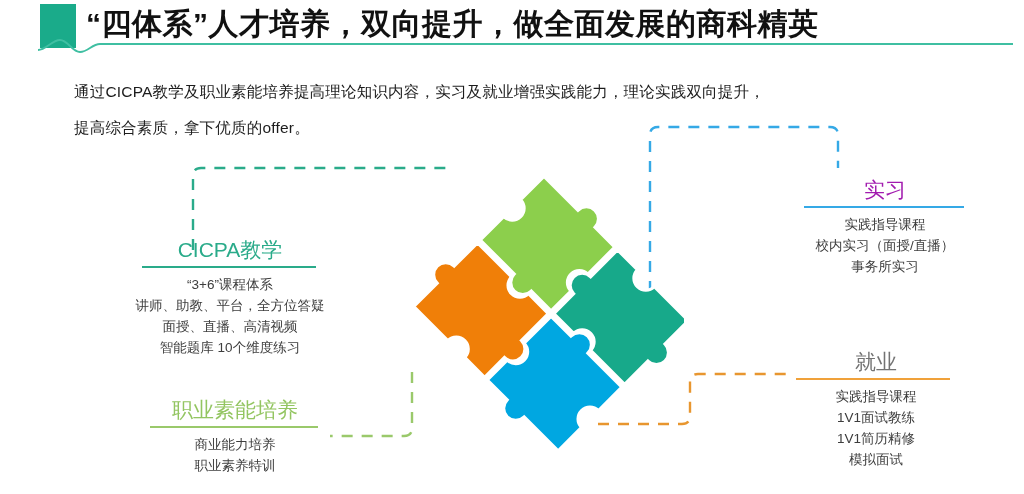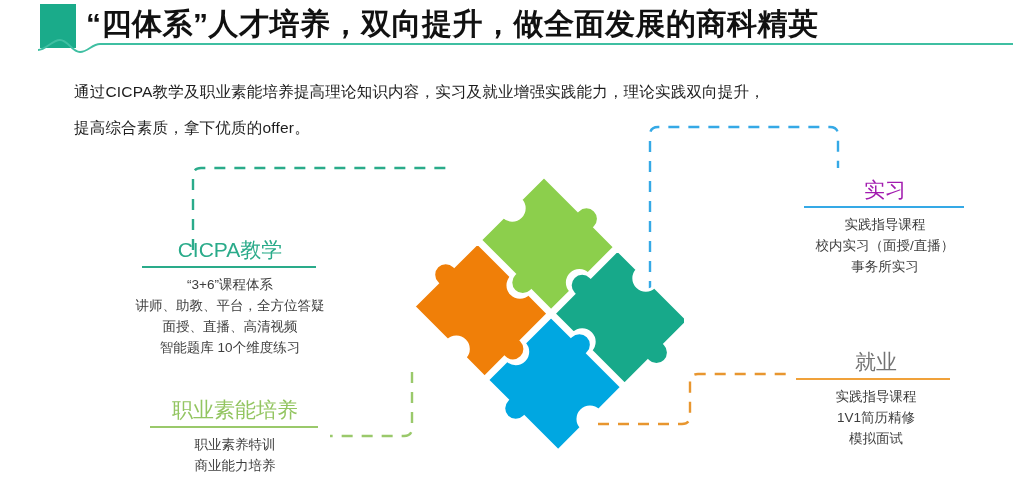--- a/index.html
+++ b/index.html
@@ -232,38 +232,39 @@
       <div>讲师、助教、平台，全方位答疑</div>
       <div>面授、直播、高清视频</div>
       <div>智能题库 10个维度练习</div>
     </div>
   </div>
 
   <div class="block" id="block-vocational">
     <div class="block-head">职业素能培养</div>
     <div class="head-rule"></div>
     <div class="block-lines">
+      <div>商业能力培养</div>
       <div>职业素养特训</div>
-      <div>商业能力培养</div>
     </div>
   </div>
 
   <div class="block" id="block-intern">
     <div class="block-head">实习</div>
     <div class="head-rule"></div>
     <div class="block-lines">
       <div>实践指导课程</div>
       <div>校内实习（面授/直播）</div>
       <div>事务所实习</div>
     </div>
   </div>
 
   <div class="block" id="block-employ">
     <div class="block-head">就业</div>
     <div class="head-rule"></div>
     <div class="block-lines">
       <div>实践指导课程</div>
+      <div>1V1面试教练</div>
       <div>1V1简历精修</div>
       <div>模拟面试</div>
     </div>
   </div>
 
 </div>
 
 </body></html>

